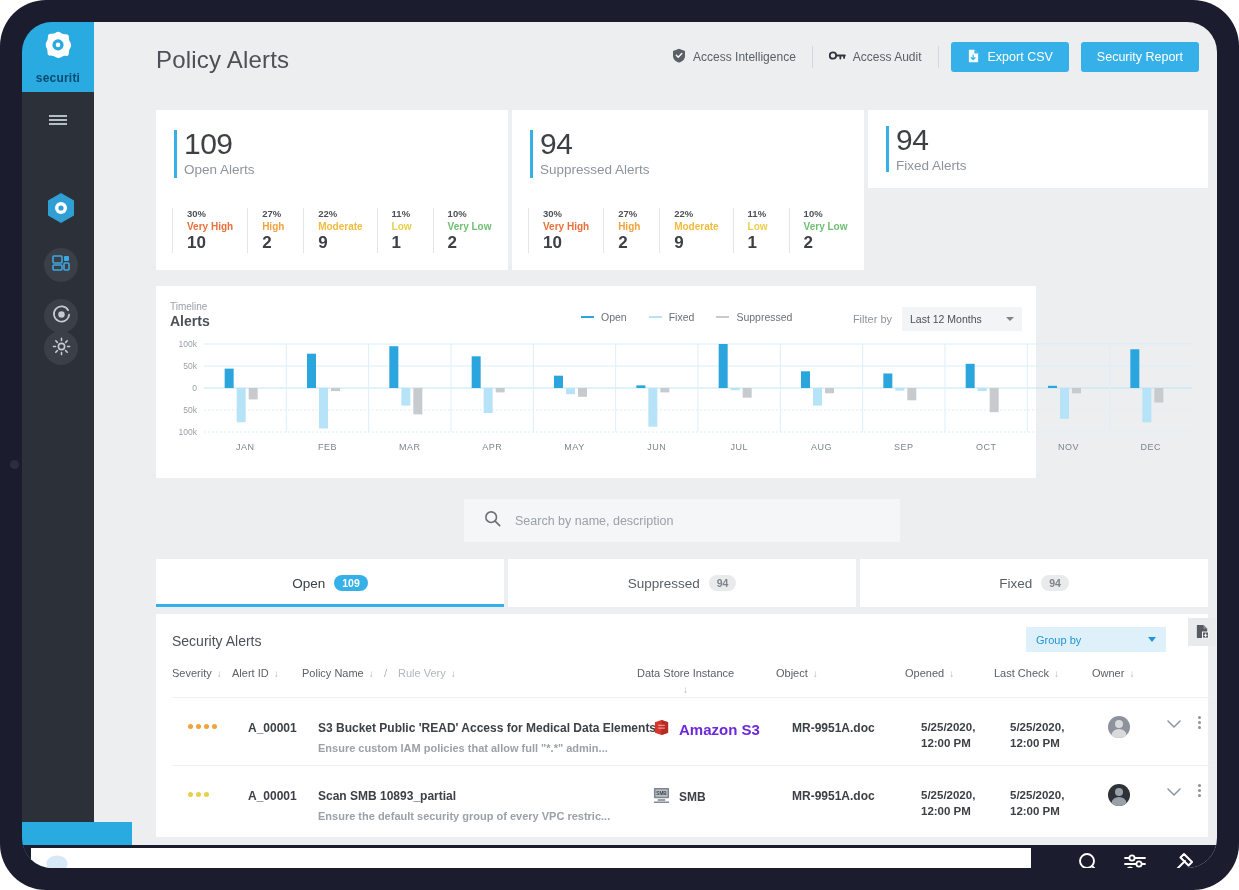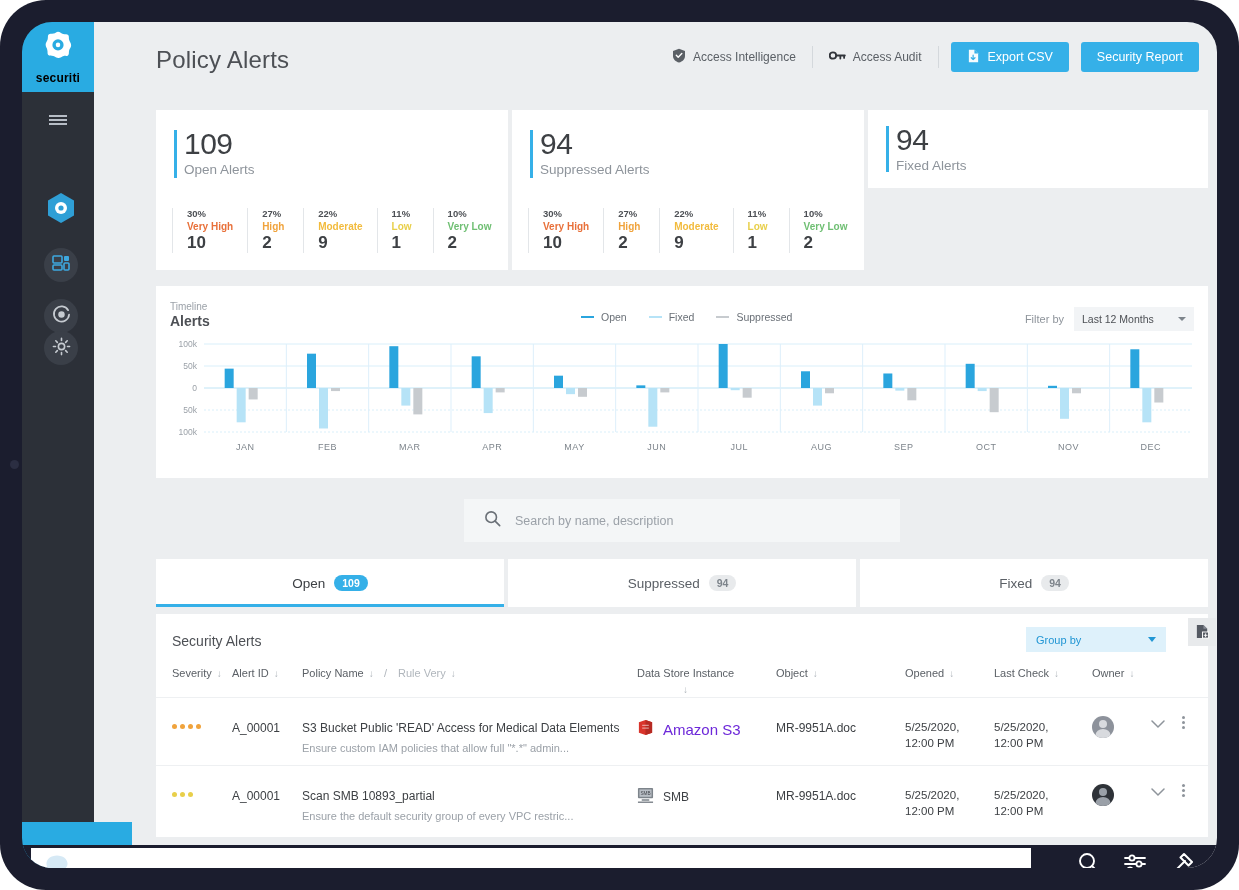--- a/index.html
+++ b/index.html
@@ -29,21 +29,21 @@
     background:#2c3038;
   }
   .logo-block {
     position:absolute; left:0; top:0; width:72px; height:70px;
     background:#29abe2; display:flex; flex-direction:column;
     align-items:center; justify-content:center;
     border-top-left-radius:4px;
   }
   .logo-mark { width:28px; height:28px; }
   .logo-text {
-    color:#000000; font-size:12px; font-weight:bold; letter-spacing:.2px;
+    color:#0c4a6e; font-size:12px; font-weight:bold; letter-spacing:.2px;
     margin-top:13px;
   }
   .hamburger {
     position:absolute; left:0; top:78px; width:72px; height:40px;
     display:flex; align-items:center; justify-content:center; cursor:pointer;
   }
   .hamburger span { display:block; width:18px; height:2px; background:#b7bdc6; margin:2px 0; }
   .nav-icon {
     position:absolute; left:22px; width:34px; height:34px; border-radius:50%;
     display:flex; align-items:center; justify-content:center; cursor:pointer;
@@ -82,21 +82,21 @@
   .accent-bar { position:absolute; width:3px; background:#35b0e8; }
   .stat-num { font-size:30px; color:#3d4044; font-weight:400; line-height:32px; letter-spacing:-.5px;}
   .stat-lbl { font-size:13.5px; color:#8e949b; margin-top:2px;}
   .sev-row { position:absolute; display:flex; }
   .sev-cell { padding:0 14px; border-left:1px solid #e3e6e9; min-width:56px; }
   .sev-cell:first-child { border-left:1px solid #e3e6e9; }
   .sev-pct { font-size:9.5px; color:#4d5055; font-weight:bold; line-height:12px;}
   .sev-name { font-size:10px; font-weight:bold; line-height:13px; }
   .sev-val { font-size:17px; color:#3d4044; font-weight:bold; line-height:20px; }
   
-  .chart-card { position:absolute; left:62px; top:264px; width:1052px; height:192px; background:#fff; }
+  .chart-card { position:absolute; left:62px; top:264px; width:880px; height:192px; background:#fff; }
   .tl-sub { position:absolute; left:14px; top:15px; font-size:10px; color:#9ba1a8; }
   .tl-title { position:absolute; left:14px; top:27px; font-size:14px; color:#4d5055; font-weight:bold; }
   .legend { position:absolute; left:425px; top:25px; display:flex; gap:22px; align-items:center;}
   .lg-item { display:flex; align-items:center; gap:7px; font-size:10.5px; color:#6a7077; }
   .lg-dash { width:13px; height:2px; display:block; }
   .filter-wrap { position:absolute; right:14px; top:21px; display:flex; align-items:center; gap:10px; }
   .filter-lbl { font-size:11px; color:#8e949b; }
   .filter-box {
     width:120px; height:24px; background:#f2f4f6; display:flex; align-items:center;
     justify-content:space-between; padding:0 8px; font-size:10.5px; color:#4d5055; cursor:pointer;
@@ -127,21 +127,21 @@
     position:absolute; right:42px; top:13px; width:140px; height:25px; background:#def1fb;
     display:flex; align-items:center; justify-content:space-between; padding:0 10px;
     font-size:11px; color:#2196d4; cursor:pointer;
   }
   .caret-blue { width:0;height:0;border-left:4px solid transparent;border-right:4px solid transparent;border-top:5px solid #2196d4;}
   .col-icon { position:absolute; right:-8px; top:4px; width:28px; height:28px; background:#e8eaec; display:flex; align-items:center; justify-content:center; cursor:pointer;}
   .thead { position:absolute; left:0; top:50px; width:1052px; height:24px; }
   .th { position:absolute; font-size:11px; color:#5b6066; display:flex; align-items:center; gap:5px; cursor:pointer;}
   .th.muted { color:#b0b6bc; }
   .sortarrow { font-size:10px; color:#b0b6bc; }
-  .row { position:absolute; left:0; width:1052px; height:68px; border-top:1px solid #eef0f2; }
+  .row { position:absolute; left:16px; width:1052px; height:68px; border-top:1px solid #eef0f2;font-weight:bold; }
   .dots { position:absolute; left:16px; top:26px; display:flex; gap:3px; }
   .dot { width:5px; height:5px; border-radius:50%; }
   .cell { position:absolute; font-size:12px; color:#3d4044; }
   .cell-sub { position:absolute; font-size:11px; color:#9ba1a8; }
   .cell-2l { position:absolute; font-size:11.5px; color:#3d4044; line-height:16px; }
   .avatar { position:absolute; width:22px; height:22px; border-radius:50%; background:#6b7079; overflow:hidden;}
   .chev { position:absolute; cursor:pointer; color:#8e949b; font-size:13px; }
   .kebab { position:absolute; cursor:pointer; display:flex; flex-direction:column; gap:2px; }
   .kebab i { width:3px;height:3px;border-radius:50%;background:#8e949b; display:block;}
   

